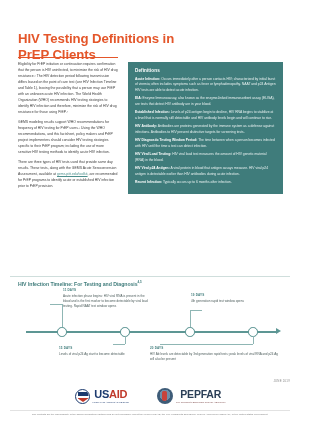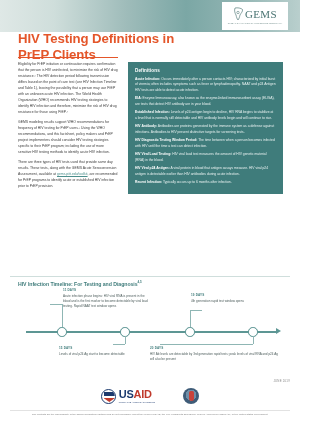--- a/index.html
+++ b/index.html
@@ -106,21 +106,21 @@
   
   .elbow { position: absolute; border-color: #8fb6b4; border-style: solid; }
 
   
   .date-stamp {
     position: absolute; top: 379px; right: 10px;
     font-size: 2.9px; color: #8b8b8b; letter-spacing: .2px;
   }
   .logos {
     position: absolute; top: 388px; left: 0; width: 300px;
-    display: flex; align-items: center; justify-content: center; gap: 28px;
+    display: flex; align-items: center; justify-content: center; gap: 28px; text-align: center;
   }
   .usaid { display: flex; align-items: center; gap: 3px; }
   .usaid-seal {
     width: 15px; height: 15px; border-radius: 50%;
     background: #ffffff; border: 1.1px solid #1c3a6e;
     position: relative; overflow: hidden;
   }
   .usaid-seal:before {
     content:""; position:absolute; left:2px; top:2.5px; width:11px; height:10px;
     background: linear-gradient(180deg,#1c3a6e 0 38%, #ffffff 38% 62%, #c0392b 62% 100%);
@@ -152,32 +152,20 @@
   .disclaimer {
     position: absolute; top: 413px; left: 10px; width: 280px;
     font-size: 2.45px; color: #7b7b7b; text-align: center; line-height: 1.4;
   }
 </style>
 </head>
 <body>
 
 <div class="page">
 
-  <div class="header-band">
-    <div class="logo-box">
-      <div class="logo-row">
-        <svg class="logo-mark" viewBox="0 0 22 28">
-          <path d="M4 2 C9 1, 16 2, 19 5 C20 9, 16 12, 14 16 C13 20, 12 24, 10 26 C8 24, 7 20, 6 16 C4 12, 2 8, 4 2 Z" fill="none" stroke="#4a7472" stroke-width="1.3"></path>
-          <circle cx="10" cy="11" r="2.4" fill="none" stroke="#4a7472" stroke-width="1.1"></circle>
-        </svg>
-        <span class="logo-word">GEMS</span>
-      </div>
-      <div class="logo-sub">GLOBAL EVALUATION OF MICROBICIDE SENSITIVITY</div>
-    </div>
-  </div>
 
   <div class="title">HIV Testing Definitions in PrEP Clients</div>
 
   <div class="lead-rule"></div>
   <div class="col-left">
     <p>Eligibility for PrEP initiation or continuation requires confirmation that the person is HIV uninfected, to minimize the risk of HIV drug resistance.¹ The HIV detection period following transmission differs based on the point of care test (see HIV Infection Timeline and Table 1), leaving the possibility that a person may use PrEP with an unknown acute HIV infection. The World Health Organization (WHO) recommends HIV testing strategies to identify HIV infection and therefore, minimize the risk of HIV drug resistance for those using PrEP.²</p>
     <p>GEMS modeling results support WHO recommendations for frequency of HIV testing for PrEP users.³ Using the WHO recommendations, and this factsheet, policy makers and PrEP project implementers should consider HIV testing strategies specific to their PrEP program; including the use of more sensitive HIV testing methods to identify acute HIV infection.</p>
     <p class="last"><span>There are three types of HIV tests used that provide same day results. These tests, along with the GEMS Acute Seroconversion Assessment, available at </span><a class="link" href="#">gems.pitt.edu/toolkit</a><span>, are recommended for PrEP programs to identify acute or established HIV infection prior to PrEP provision.</span></p>
   </div>
 
@@ -244,19 +232,23 @@
     <div class="usaid">
       <div class="usaid-seal"></div>
       <div class="usaid-text">
         <div class="usaid-word"><span class="u">US</span><span class="a">AID</span></div>
         <div class="usaid-tag">FROM THE AMERICAN PEOPLE</div>
       </div>
     </div>
 
     <div class="pepfar">
       <div class="pepfar-seal"></div>
+      <div class="pepfar-text">
+        <div class="pepfar-word">PEPFAR</div>
+        <div class="pepfar-tag">U.S. President's Emergency Plan for AIDS Relief</div>
+      </div>
     </div>
   </div>
 
   <div class="disclaimer-rule"></div>
   <div class="disclaimer">The contents are the responsibility of the GEMS Consortium partners and do not necessarily reflect the views of USAID, the U.S. President's Emergency Plan for AIDS Relief (PEPFAR), or the United States Government.</div>
 
 </div>
 
 </body></html>

